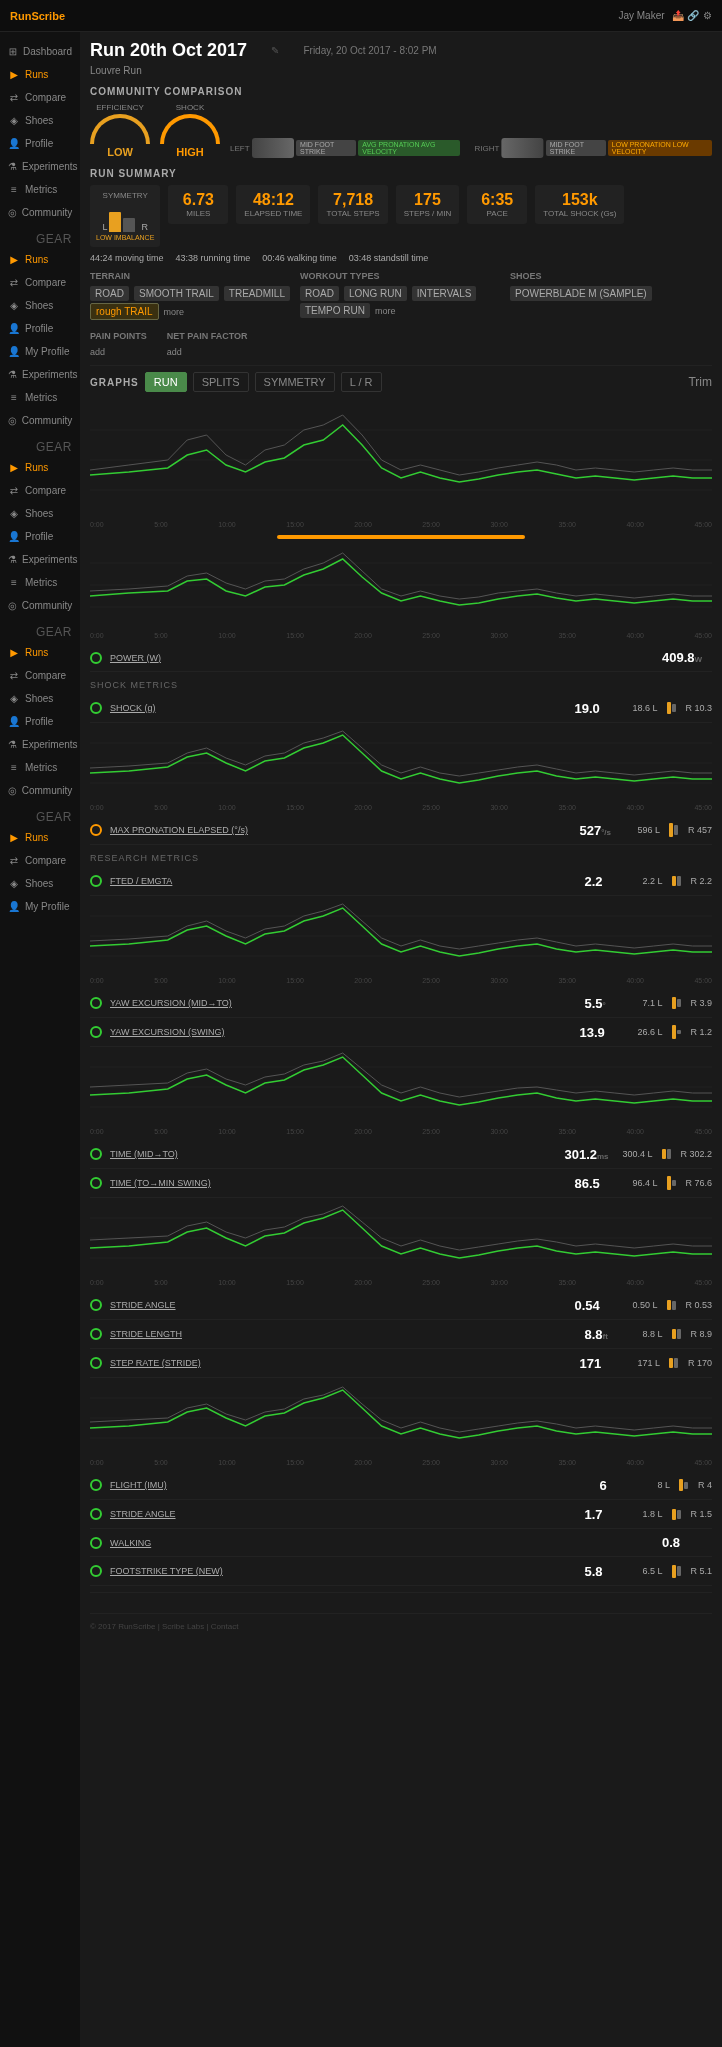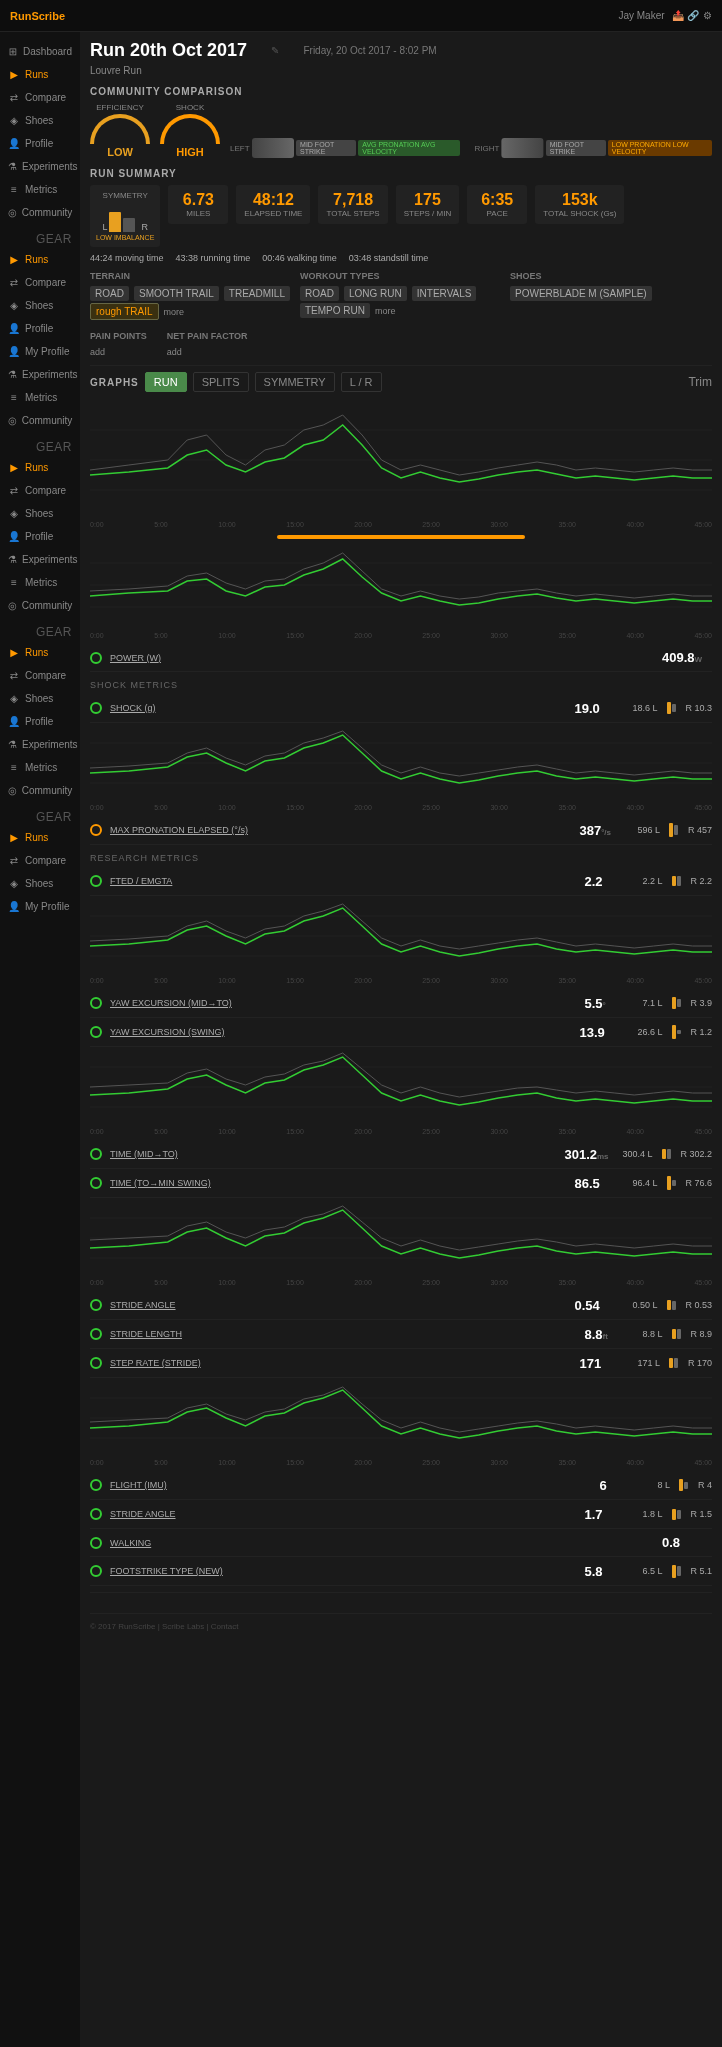--- a/index.html
+++ b/index.html
@@ -792,21 +792,21 @@
         <span>35:00</span>
         <span>40:00</span>
         <span>45:00</span>
     </div>
   </div>
 
   <div class="metric-row">
     <div class="metric-circle orange"></div>
     <span class="metric-name">MAX PRONATION ELAPSED (°/s)</span>
     <span class="metric-value">
-      <span>387</span><span class="metric-unit">°/s</span>
+      <span>527</span><span class="metric-unit">°/s</span>
     </span>
     <div class="metric-lr">
       <span class="metric-l">596 L</span>
       <div class="lr-bar">
         <div class="lr-bar-l" style="height:14px;"></div>
         <div class="lr-bar-r" style="height:10px;"></div>
       </div>
       <span class="metric-r">R 457</span>
     </div>
   </div>

